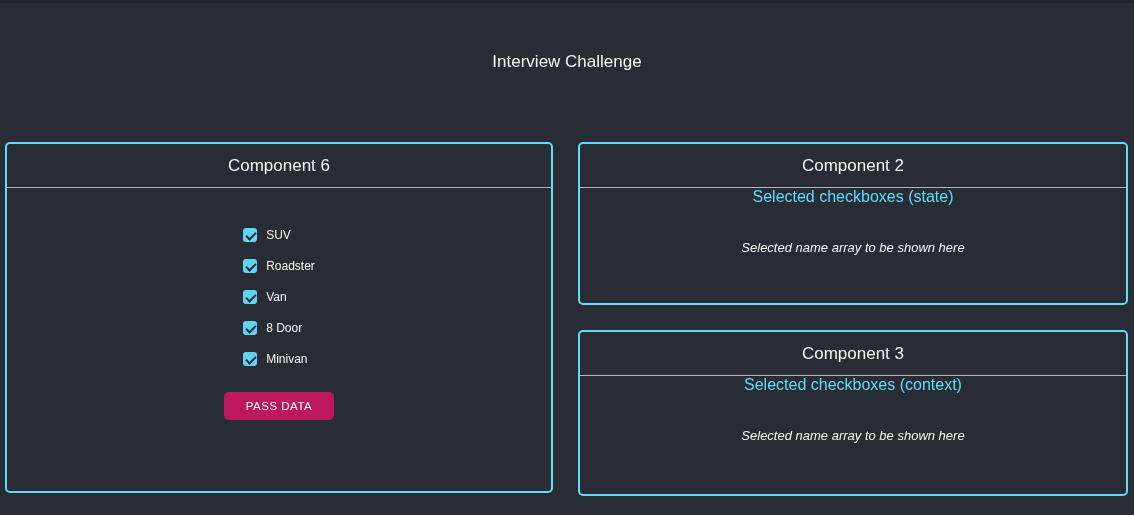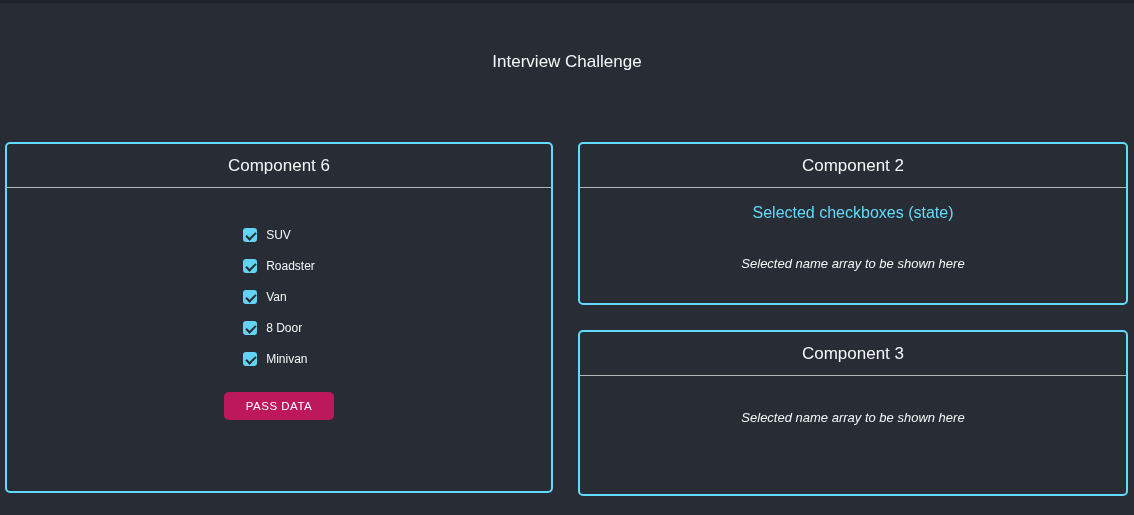--- a/index.html
+++ b/index.html
@@ -99,21 +99,20 @@
     color: #ffffff;
     border: none;
     border-radius: 5px;
     font-family: "Liberation Sans", sans-serif;
     font-size: 11.5px;
     letter-spacing: 0.5px;
     padding: 8px 22px;
     cursor: pointer;
   }
   .state-heading {
-    margin-top: 16px;
     font-size: 16px;
     color: #61dafb;
     text-align: center;
   }
   .placeholder-text {
     margin-top: 34px;
     font-size: 13px;
     color: #f5f6f7;
     text-align: center;
     font-style: italic;
@@ -169,18 +168,19 @@
       <div class="panel-header">Component 2</div>
       <div class="panel-body">
         <div class="state-heading">Selected checkboxes (state)</div>
         <div class="placeholder-text">Selected name array to be shown here</div>
       </div>
     </div>
 
     <div class="panel panel-3">
       <div class="panel-header">Component 3</div>
       <div class="panel-body">
+        <div class="state-heading">Selected checkboxes (context)</div>
         <div class="placeholder-text">Selected name array to be shown here</div>
       </div>
     </div>
 
   </div>
 </div>
 
 </body></html>

